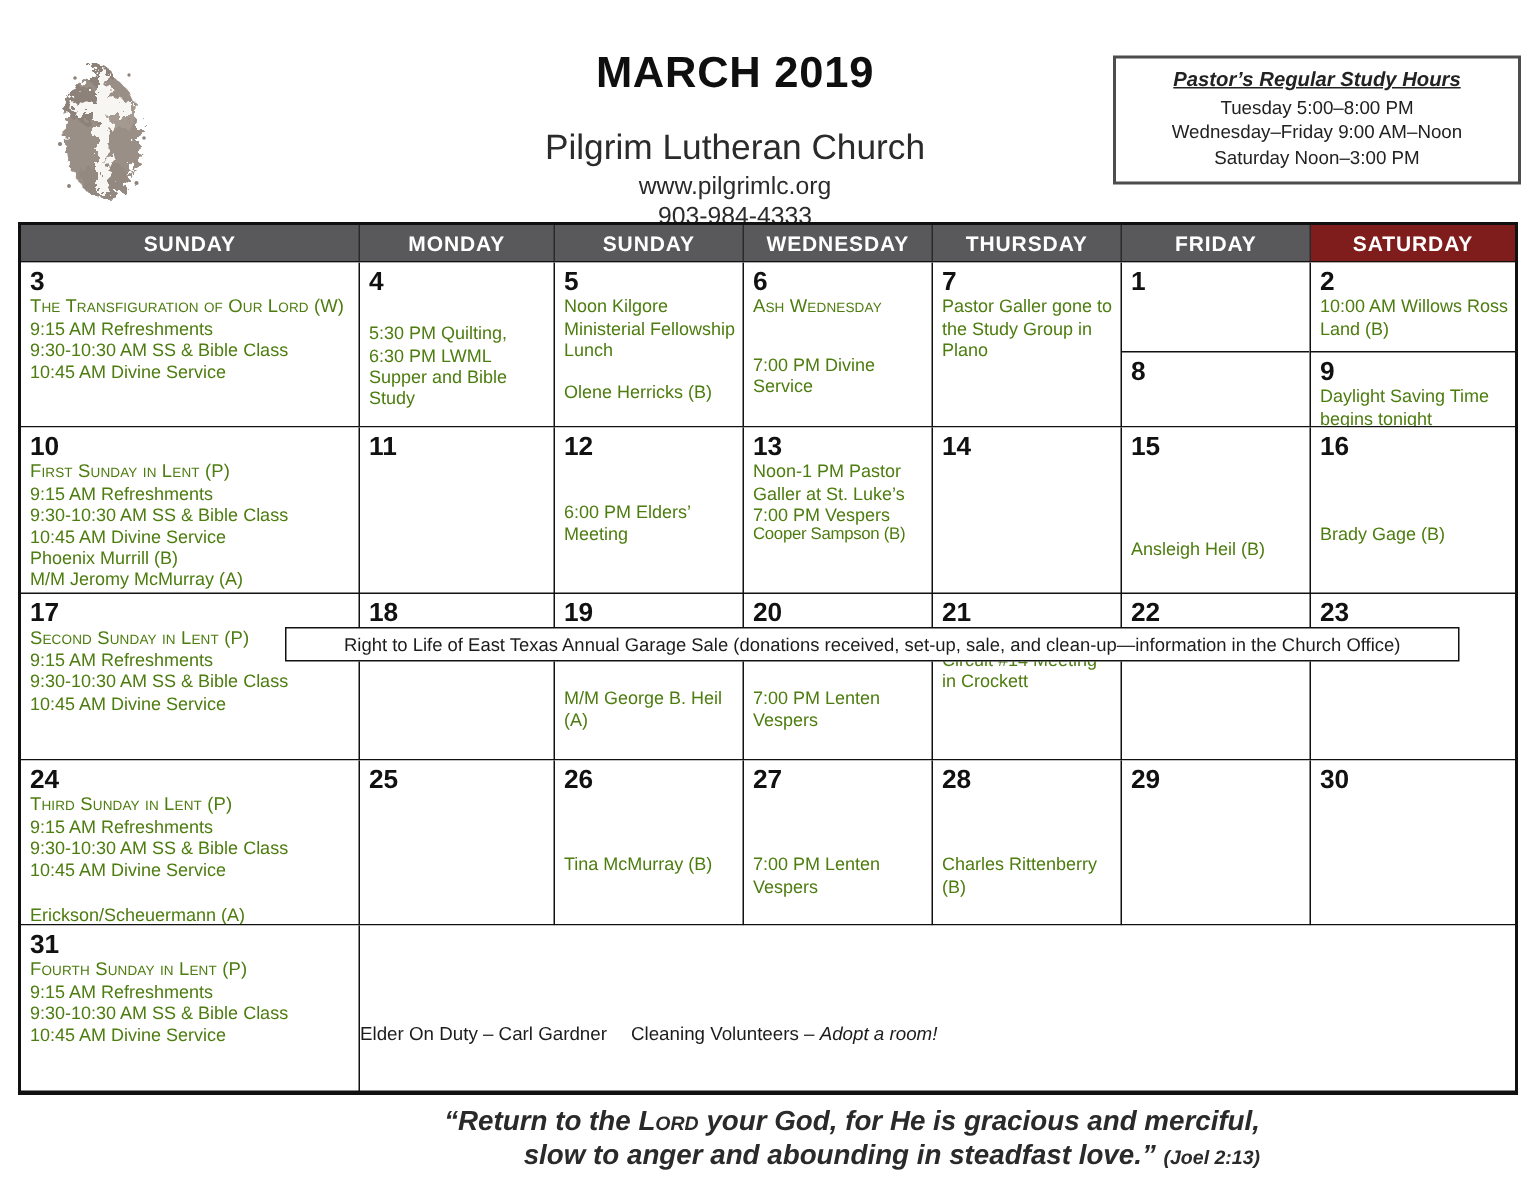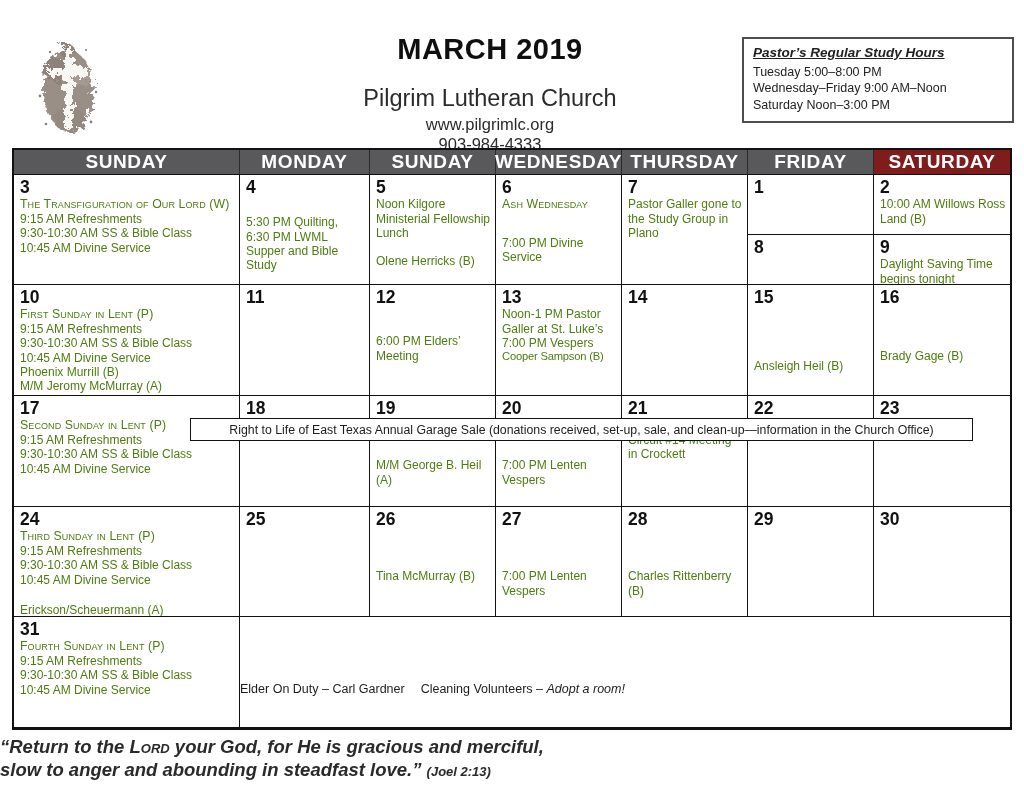--- a/index.html
+++ b/index.html
@@ -13,35 +13,35 @@
   .logo { position:absolute; left:28px; top:36px; width:80px; height:106px; }
 
   .title-block { position:absolute; left:280px; top:33px; width:420px; text-align:center; }
   .month-title  { font-size:29px; font-weight:bold; letter-spacing:.5px; color:#0f0f0f; }
   .church-name  { font-size:23.5px; margin-top:19px; color:#2b2b2b; }
   .website      { font-size:16.5px; margin-top:3px; color:#2b2b2b; }
   .phone        { font-size:16.5px; margin-top:1px; color:#2b2b2b; }
 
   .study-box {
     position:absolute; right:10px; top:37px; width:250px;
-    border:2px solid #4d4d4d; background:#fff; padding:6px 9px 8px; text-align:left;
+    border:2px solid #4d4d4d; background:#fff; padding:6px 9px 8px; text-align:center;
   }
   .study-title { font-size:13.5px; font-weight:bold; font-style:italic; text-decoration:underline; margin-bottom:4px; color:#222; }
   .study-line  { font-size:12.5px; line-height:1.3; color:#222; }
 
   
   .calendar {
     position:absolute; left:12px; top:148px; width:996px;
     display:grid; background:#fff;
     grid-template-columns:226px 130px 126px 126px 126px 126px 136px;
     grid-template-rows:25px 110px 111px 111px 110px 111px;
     border:2px solid #111;
   }
   .dayhead {
-    background:#59595b; color:#fff; font-weight:bold; font-size:19px; letter-spacing:.6px;
+    background:#59595b; color:#fff; font-weight:bold; font-size:14px; letter-spacing:.6px;
     display:flex; align-items:center; justify-content:center;
     border-right:1px solid #2a2a2a; border-bottom:1px solid #111;
   }
   .dayhead.lastcol { border-right:none; }
 
   .cell {
     border-right:1px solid #111; border-bottom:1px solid #111;
     padding:2px 4px 2px 6px; overflow:hidden; background:#fff;
   }
   .cell.lastcol { border-right:none; }
@@ -64,21 +64,21 @@
 
   .banner {
     position:absolute; left:176px; top:220px; width:781px; height:21px; z-index:4;
     background:#fff; border:1px solid #111;
     display:flex; align-items:center; justify-content:center;
     font-size:12.3px; color:#1c1c1c; white-space:nowrap;margin-top:48px;
   }
 
   
   .quote {
-    position:absolute; left:0; top:735px; width:840px; text-align:left;
+    position:absolute; left:0; top:735px; width:840px; text-align:right;
     font-weight:bold; font-style:italic; font-size:18.5px; line-height:1.25; color:#2a2a2a;
   }
   .lord { font-variant:small-caps; }
   .ref  { font-size:13px; }
 </style>
 </head>
 <body>
 
 <div class="logo">
   <svg width="80" height="106" viewBox="0 0 80 106">

